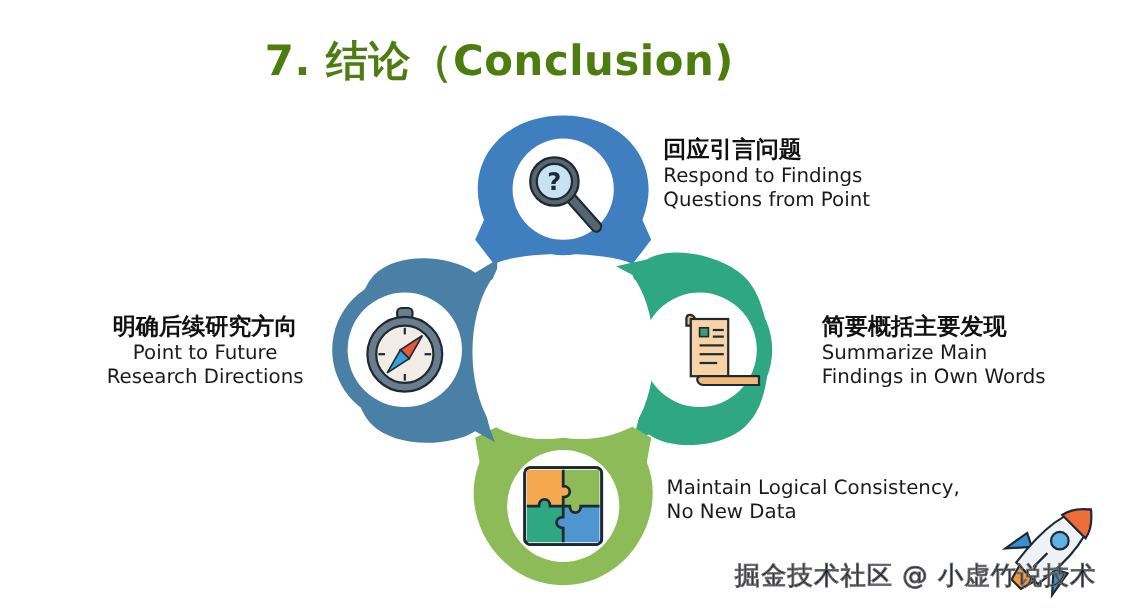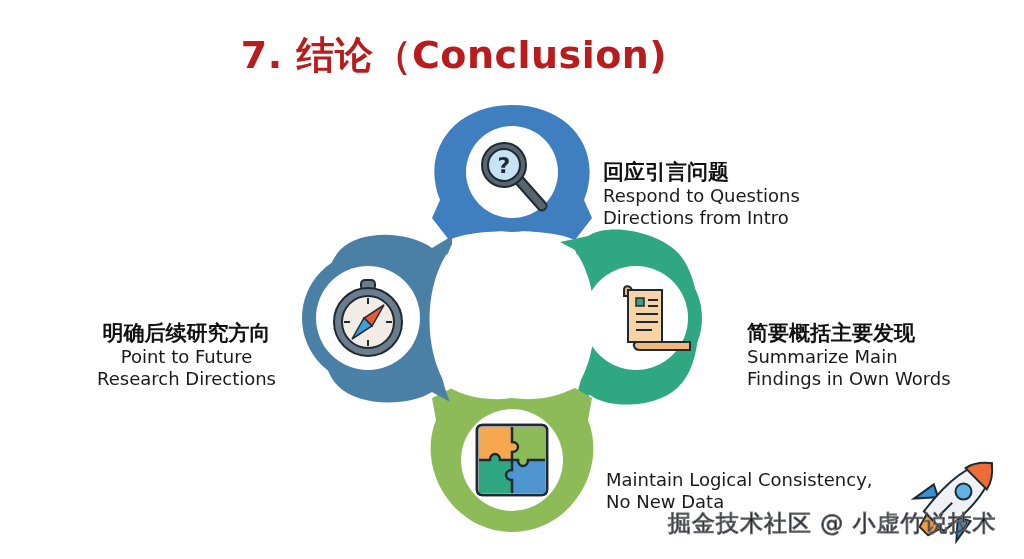--- a/index.html
+++ b/index.html
@@ -1,21 +1,21 @@
 <!DOCTYPE html>
 <html><head>
   <meta charset="utf-8">
   <style>
     html, body { margin: 0; padding: 0; background: #ffffff; }
     body { width: 1024px; height: 559px; position: relative; overflow: hidden;
            font-family: "DejaVu Sans", "Liberation Sans", sans-serif; color: #111; }
     .title { position: absolute; left: 0; top: 30px; width: 908px; text-align: center;
-             font-size: 38px; font-weight: bold; letter-spacing: 0.5px; color: #b91c1c; }
+             font-size: 38px; font-weight: bold; letter-spacing: 0.5px; color: #4d7c0f; }
     #diagram { position: absolute; left: 0; top: 0; }
-    .label { position: absolute; line-height: 1.2; margin-top: 36px; }
+    .label { position: absolute; line-height: 1.2; }
     .label .zh { font-size: 21px; font-weight: bold; color: #111; }
     .label .en { font-size: 18px; color: #1a1a1a; }
     .label.right-align { text-align: center; }
     .watermark { position: absolute; left: 668px; top: 508px; font-size: 23px; color: #0f172a;
                  -webkit-text-stroke: 1px #6a6a6a; letter-spacing: 1px; font-weight: normal; }
   </style>
 </head>
 <body>
 
 <div class="title">7. 结论（Conclusion)</div>
@@ -97,22 +97,22 @@
     <path d="M-10,30 L10,30 L6,44 L-6,44 Z" fill="#f49a3c" stroke="#1e2a33" stroke-width="2"></path>
     <path d="M0,-52 C18,-36 18,0 14,30 L-14,30 C-18,0 -18,-36 0,-52 Z" fill="#eef1f5" stroke="#1e2a33" stroke-width="2"></path>
     <path d="M0,-52 C10,-44 14,-36 15,-30 L-15,-30 C-14,-36 -10,-44 0,-52 Z" fill="#ee6c38" stroke="#1e2a33" stroke-width="2"></path>
     <circle cx="0" cy="-12" r="8" fill="#5fb1e6" stroke="#1e2a33" stroke-width="2"></circle>
     <line x1="0" y1="4" x2="0" y2="22" stroke="#1e2a33" stroke-width="2"></line>
   </g>
 </svg>
 
 <div class="label" style="left:603px; top:124px;">
   <div class="zh">回应引言问题</div>
-  <div class="en">Respond to Questions</div>
-  <div class="en">Directions from Intro</div>
+  <div class="en">Respond to Findings</div>
+  <div class="en">Questions from Point</div>
 </div>
 
 <div class="label" style="left:747px; top:285px;">
   <div class="zh">简要概括主要发现</div>
   <div class="en">Summarize Main</div>
   <div class="en">Findings in Own Words</div>
 </div>
 
 <div class="label" style="left:606px; top:433px;">
   <div class="en">Maintain Logical Consistency,</div>

